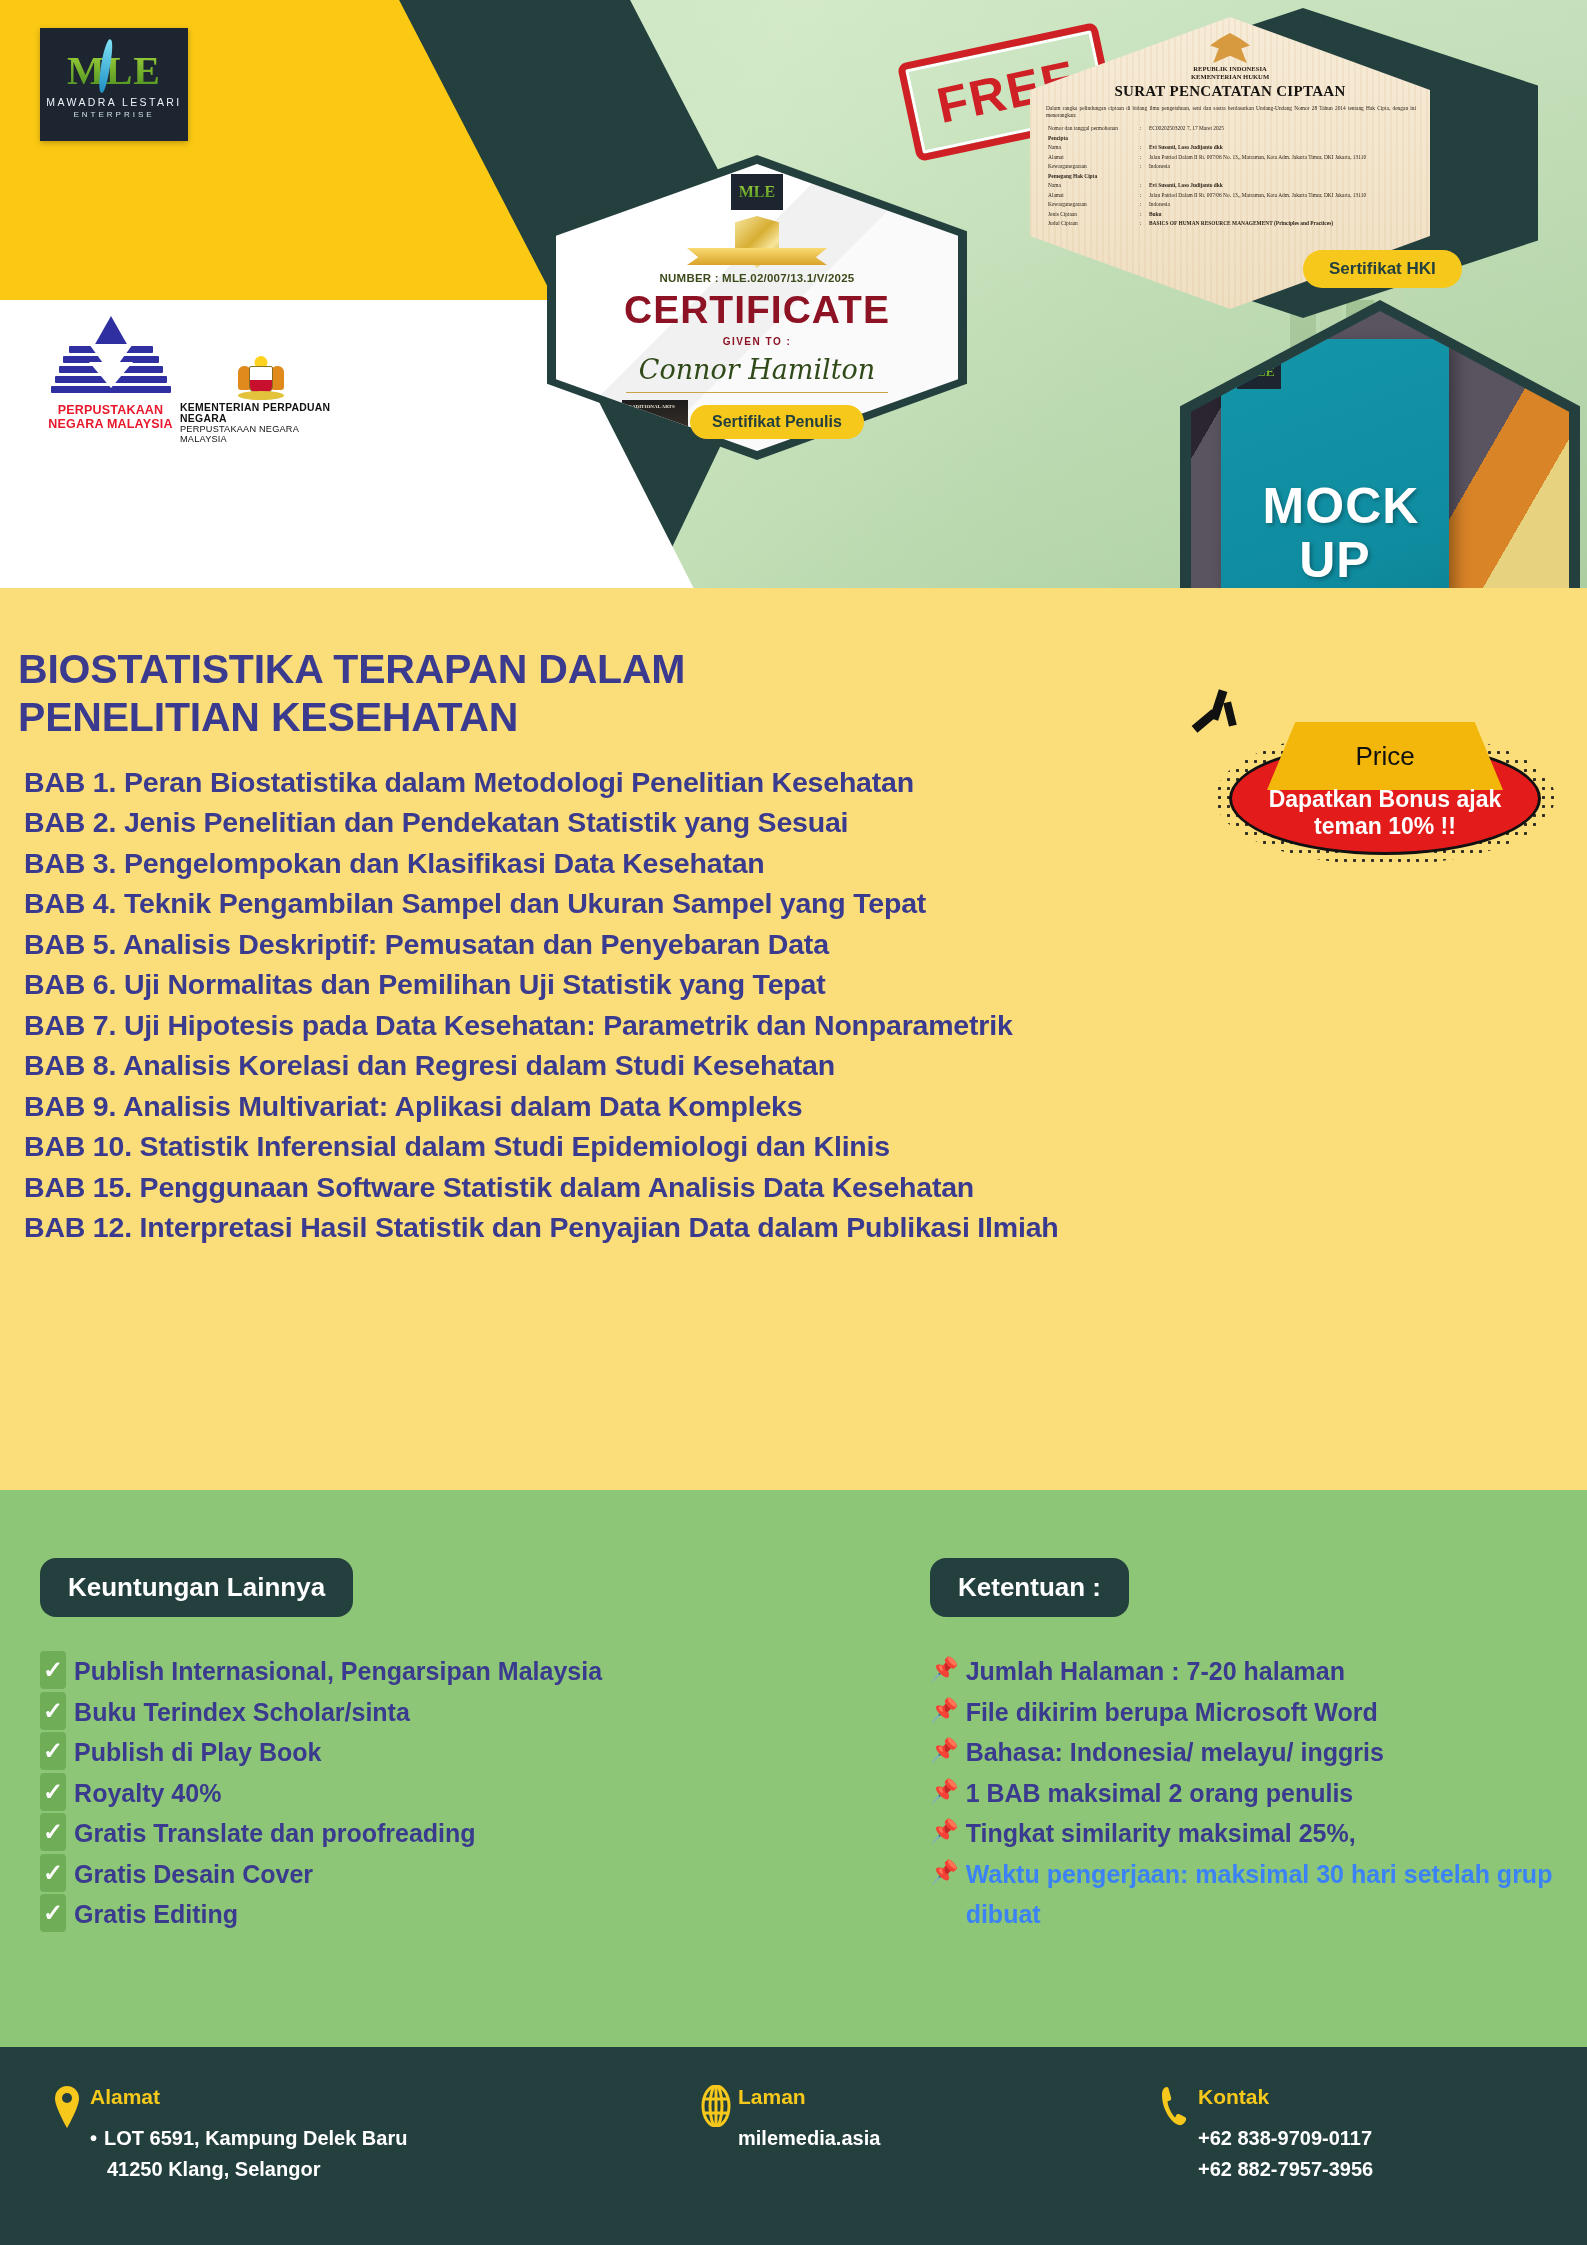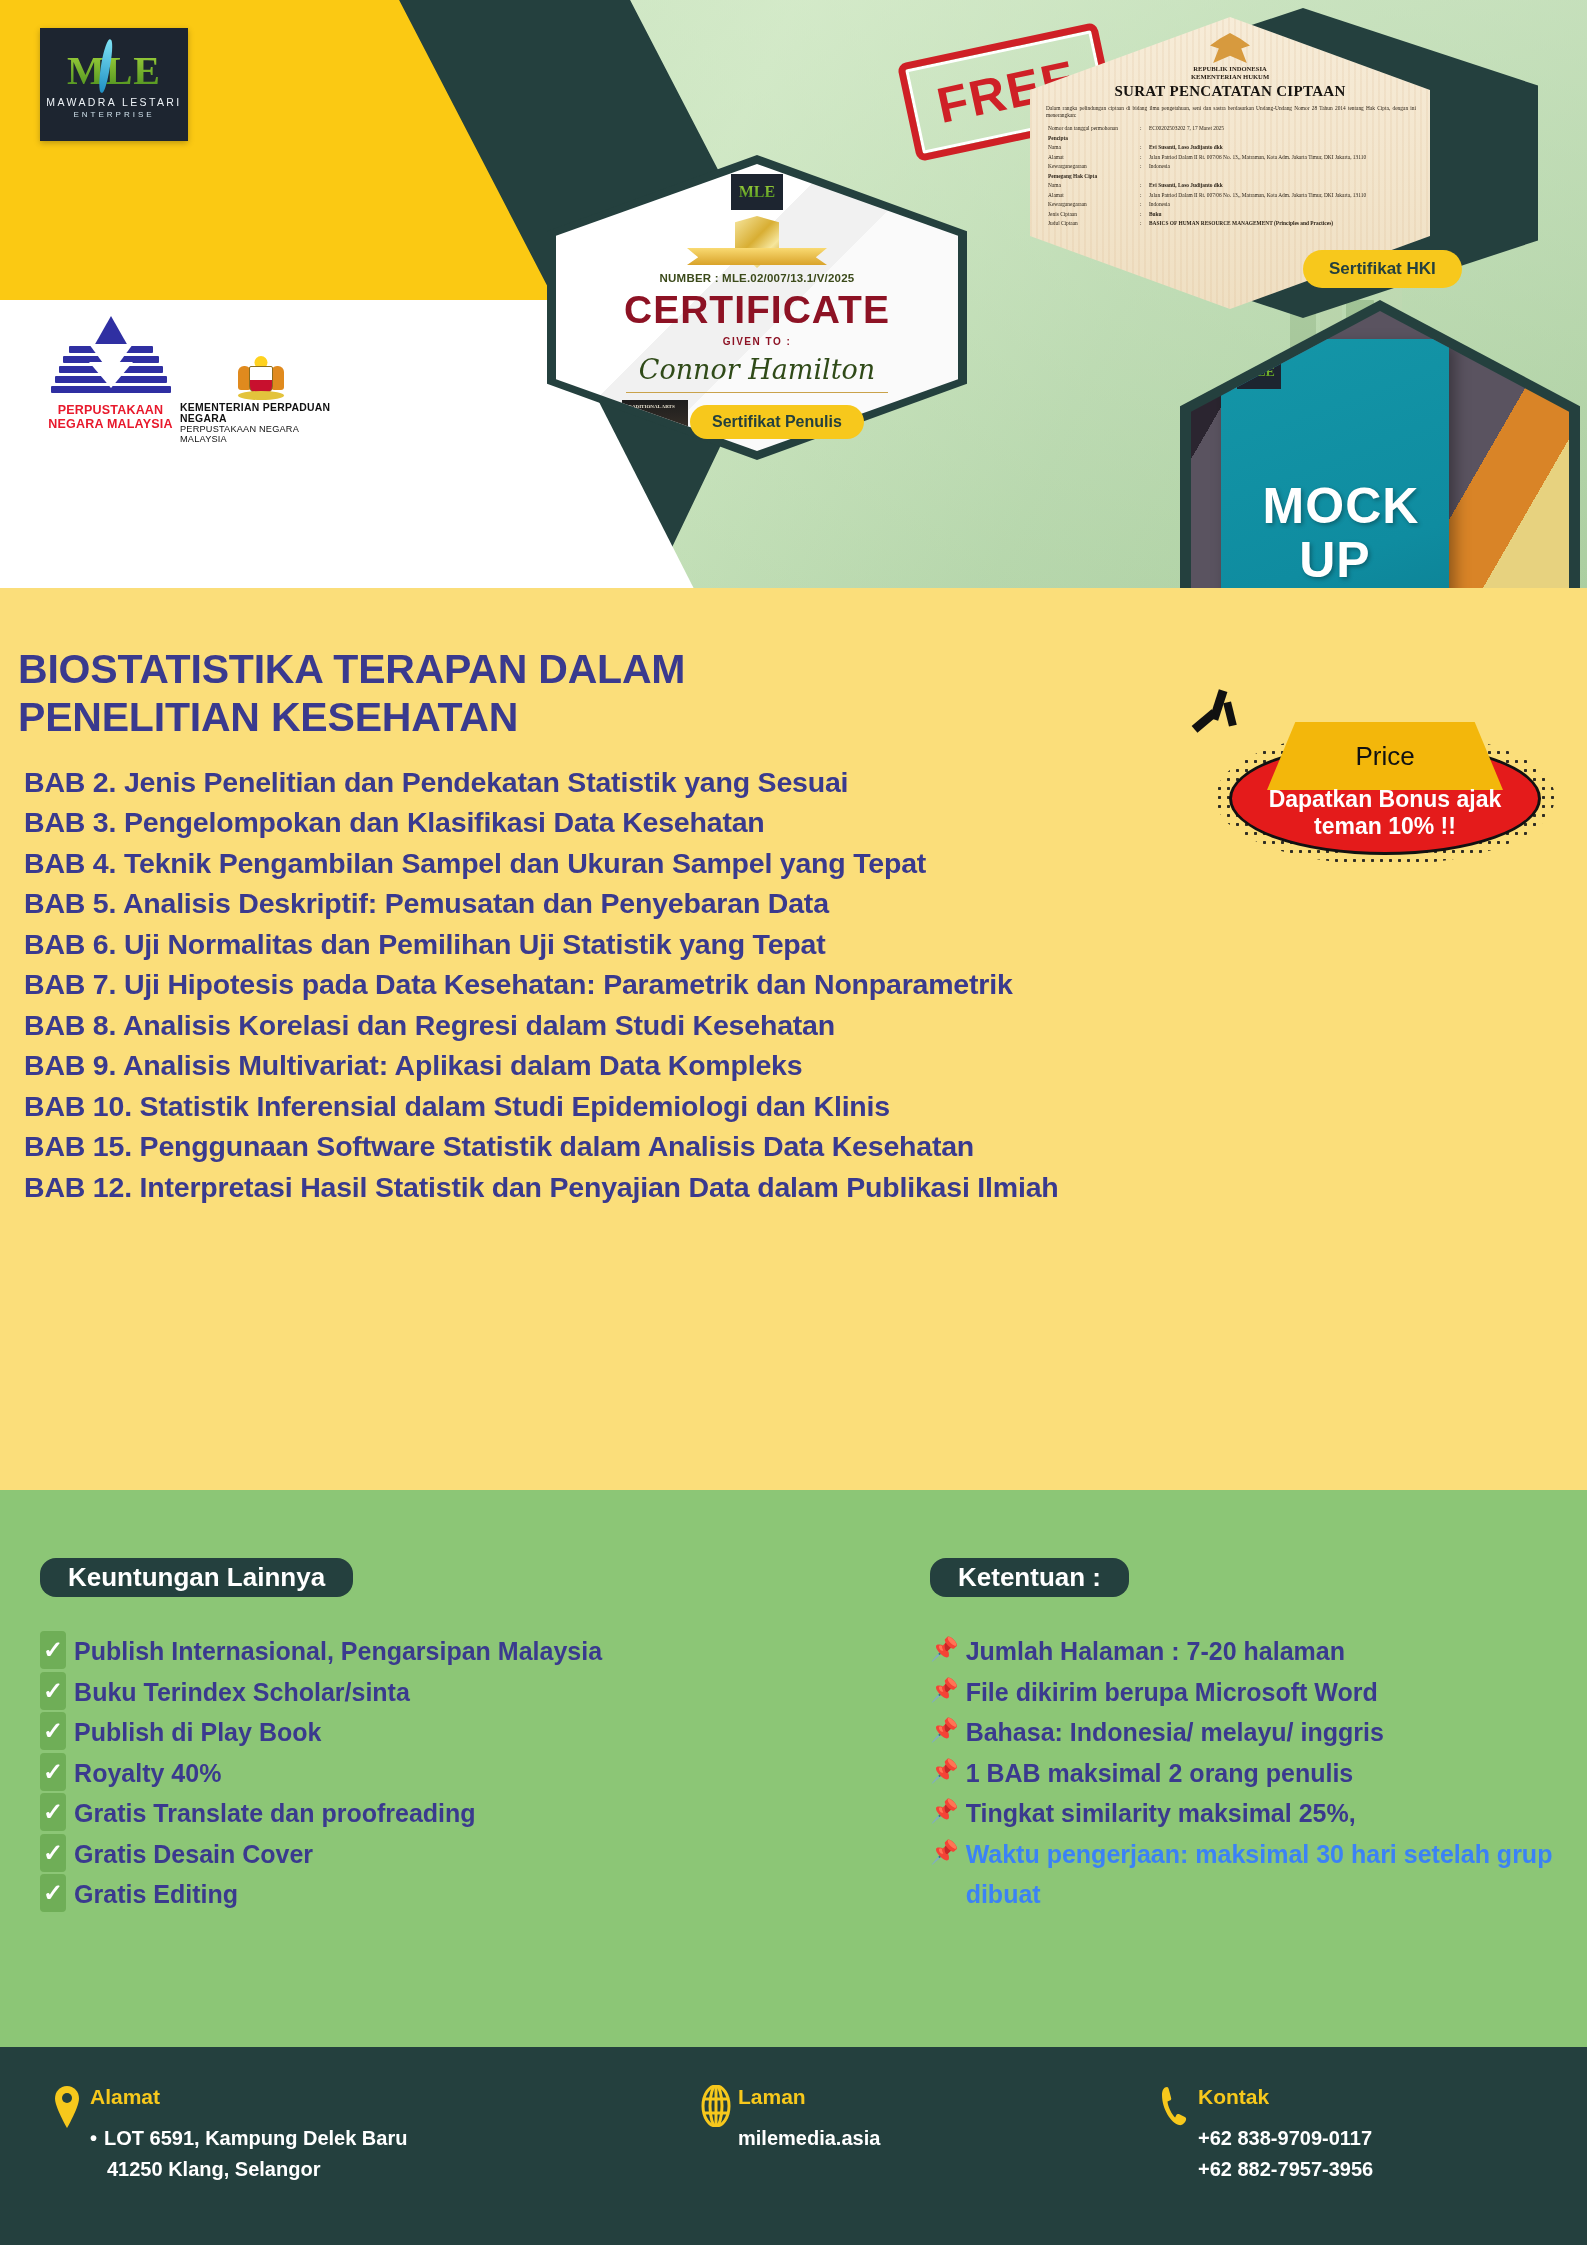--- a/index.html
+++ b/index.html
@@ -160,21 +160,21 @@
   .price-text{position:absolute;left:16px;right:16px;top:56px;text-align:center;color:#fff;font-weight:bold;font-size:23px;line-height:1.18;}
 
   
   .body-yellow{position:absolute;left:0;top:588px;width:1587px;height:902px;background:#FBDE7A;}
   .title{position:absolute;left:18px;top:645px;width:960px;color:#3A3A8E;font-size:41px;font-weight:bold;line-height:1.18;letter-spacing:-.2px;}
   .bab-list{position:absolute;left:24px;top:762px;width:1540px;}
   .bab{color:#3A3A8E;font-size:28.5px;font-weight:bold;line-height:1.42;letter-spacing:-.2px;}
 
   
   .green-sec{position:absolute;left:0;top:1490px;width:1587px;height:557px;background:#8CC676;}
-  .pill{display:inline-block;background:#24403E;color:#fff;font-size:26px;font-weight:bold;padding:4px 28px;border-radius:16px;}
+  .pill{display:inline-block;background:#24403E;color:#fff;font-size:26px;font-weight:bold;padding:14px 28px;border-radius:16px;}
   .col-left{position:absolute;left:40px;top:1558px;width:700px;}
   .col-right{position:absolute;left:930px;top:1558px;width:640px;}
   .bullets{margin-top:34px;}
   .bullet{display:flex;align-items:flex-start;color:#3A3A8E;font-size:25px;font-weight:bold;line-height:1.62;}
   .chk{color:#ffffff;font-size:24px;margin-right:8px;line-height:1.6;
     background:#6fae57;border-radius:4px;padding:0 3px;}
   .pin{color:#E03A2F;font-size:23px;margin-right:7px;line-height:1.6;}
   .r-wrap{color:#3b82f6;font-size:25px;font-weight:bold;line-height:1.62;}
 
   
@@ -372,20 +372,21 @@
   </div>
 
   <div class="body-yellow"></div>
 
   <div class="title">
     <div>BIOSTATISTIKA TERAPAN DALAM</div>
     <div>PENELITIAN KESEHATAN</div>
   </div>
 
   <div class="bab-list">
+    <div class="bab">BAB 1. Peran Biostatistika dalam Metodologi Penelitian Kesehatan</div>
     <div class="bab">BAB 2. Jenis Penelitian dan Pendekatan Statistik yang Sesuai</div>
     <div class="bab">BAB 3. Pengelompokan dan Klasifikasi Data Kesehatan</div>
     <div class="bab">BAB 4. Teknik Pengambilan Sampel dan Ukuran Sampel yang Tepat</div>
     <div class="bab">BAB 5. Analisis Deskriptif: Pemusatan dan Penyebaran Data</div>
     <div class="bab">BAB 6. Uji Normalitas dan Pemilihan Uji Statistik yang Tepat</div>
     <div class="bab">BAB 7. Uji Hipotesis pada Data Kesehatan: Parametrik dan Nonparametrik</div>
     <div class="bab">BAB 8. Analisis Korelasi dan Regresi dalam Studi Kesehatan</div>
     <div class="bab">BAB 9. Analisis Multivariat: Aplikasi dalam Data Kompleks</div>
     <div class="bab">BAB 10. Statistik Inferensial dalam Studi Epidemiologi dan Klinis</div>
     <div class="bab">BAB 15. Penggunaan Software Statistik dalam Analisis Data Kesehatan</div>

